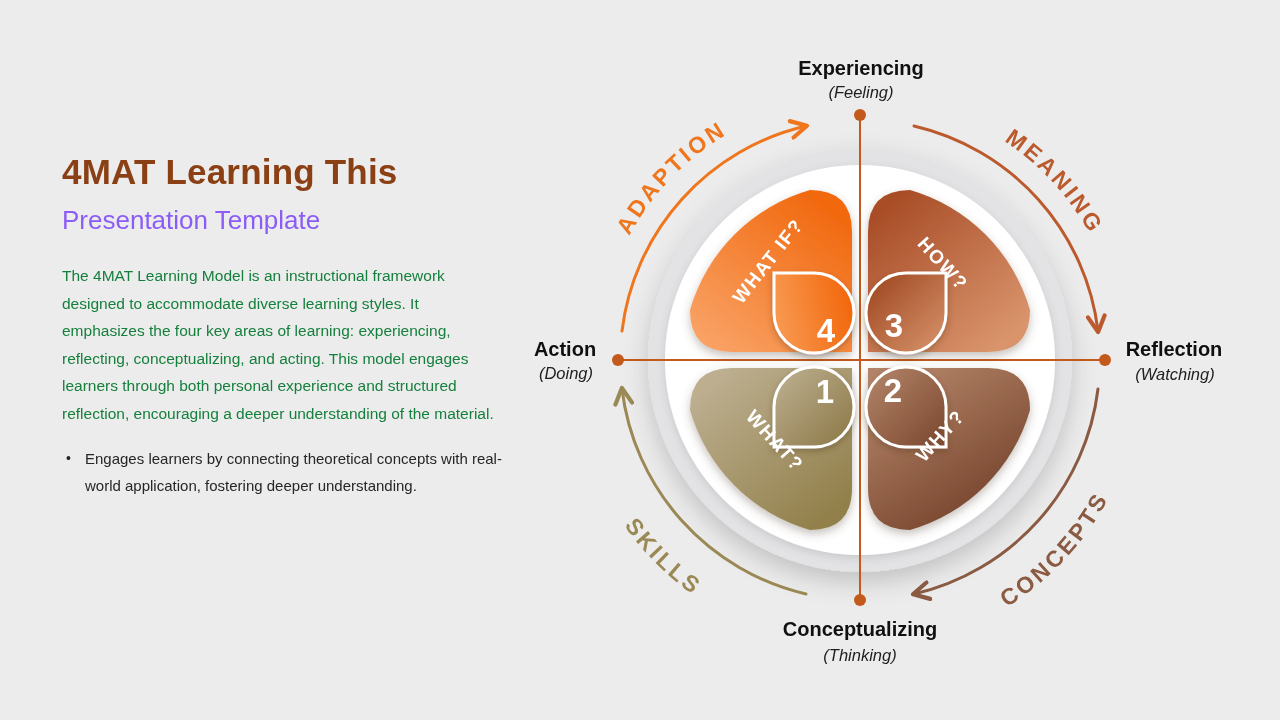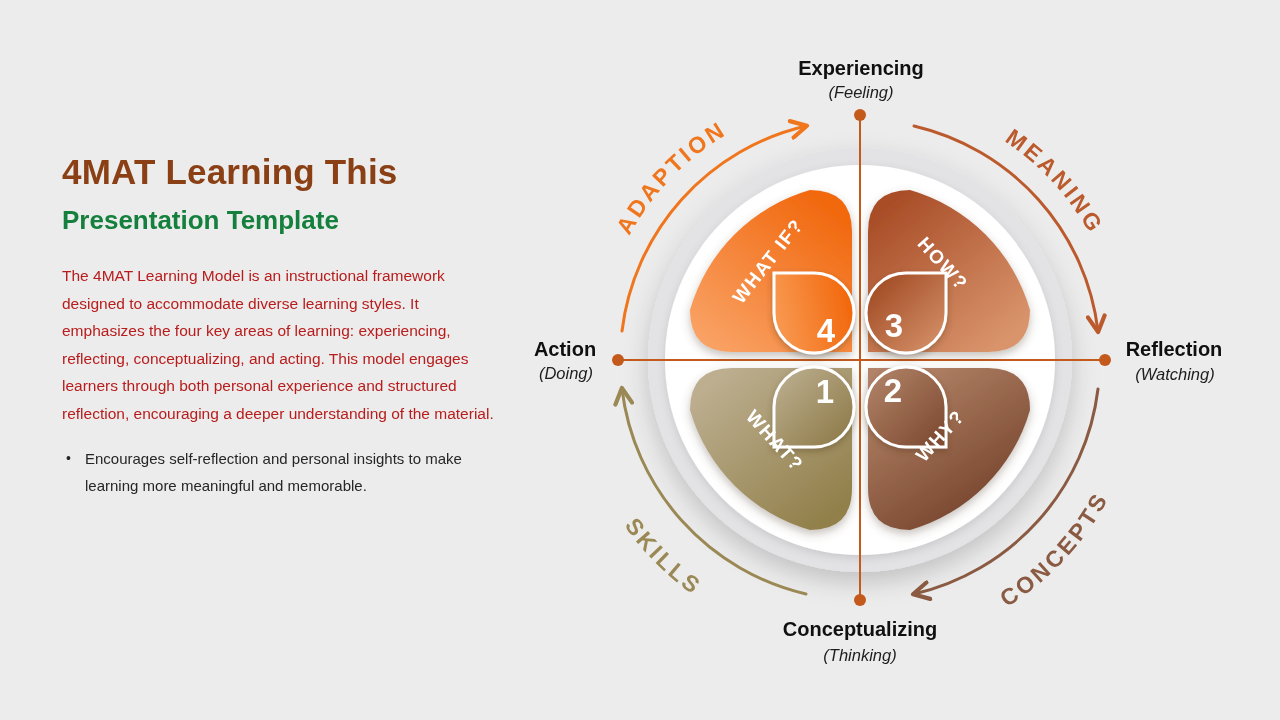--- a/index.html
+++ b/index.html
@@ -3,22 +3,22 @@
 <meta charset="utf-8">
 <style>
   html,body{margin:0;padding:0;background:#ECECEC;}
   .slide{
     position:relative;width:1280px;height:720px;background:#ECECEC;
     font-family:"Liberation Sans",sans-serif;overflow:hidden;
   }
   
   .left-panel{position:absolute;left:62px;top:152px;width:448px;}
   .title{margin:0;font-size:35px;font-weight:800;letter-spacing:.2px;color:#8A4014;}
-  .subtitle{margin:13px 0 0 0;font-size:26px;font-weight:700;color:#15803d;}
-  .desc{margin:26px 0 0 0;width:434px;font-size:15.5px;line-height:1.78;color:#b91c1c;}
+  .subtitle{margin:13px 0 0 0;font-size:26px;font-weight:400;color:#8b5cf6;}
+  .desc{margin:26px 0 0 0;width:434px;font-size:15.5px;line-height:1.78;color:#15803d;}
   .bullets{margin:14px 0 0 0;padding:0;list-style:none;width:446px;}
   .bullets li{position:relative;padding-left:23px;margin-top:18px;font-size:15px;line-height:1.8;color:#262626;}
   .bullets li::before{content:"\2022";position:absolute;left:4px;top:1px;font-size:14px;color:#262626;}
   
   .diagram{position:absolute;left:500px;top:0;}
   .axis-main{font-size:20px;font-weight:700;fill:#101010;}
   .axis-sub{font-size:16.5px;font-style:italic;fill:#1d1d1d;}
   .arc-label{font-size:23px;font-weight:700;letter-spacing:3px;}
   .q-label{font-size:19px;font-weight:700;letter-spacing:1.5px;fill:#ffffff;}
   .q-num{font-size:33px;font-weight:700;fill:#ffffff;text-anchor:middle;}
@@ -29,21 +29,21 @@
 </head>
 <body>
 
 <div class="slide">
 
   <div class="left-panel">
     <h1 class="title">4MAT Learning This</h1>
     <h2 class="subtitle">Presentation Template</h2>
     <p class="desc">The 4MAT Learning Model is an instructional framework designed to accommodate diverse learning styles. It emphasizes the four key areas of learning: experiencing, reflecting, conceptualizing, and acting. This model engages learners through both personal experience and structured reflection, encouraging a deeper understanding of the material.</p>
     <ul class="bullets">
-      <li>Encourages self-reflection and personal insights to make learning more meaningful and memorable.</li>
+      <li>Engages learners by connecting theoretical concepts with real-world application, fostering deeper understanding.</li>
     </ul>
   </div>
 
   <svg class="diagram" width="760" height="720" viewBox="0 0 760 720" xmlns="http://www.w3.org/2000/svg" xmlns:xlink="http://www.w3.org/1999/xlink">
 
     <defs>
 
       <linearGradient id="gTL" x1="10%" y1="95%" x2="80%" y2="5%">
         <stop offset="0" stop-color="#F9A265"></stop>
           <stop offset="1" stop-color="#F1680E"></stop>

